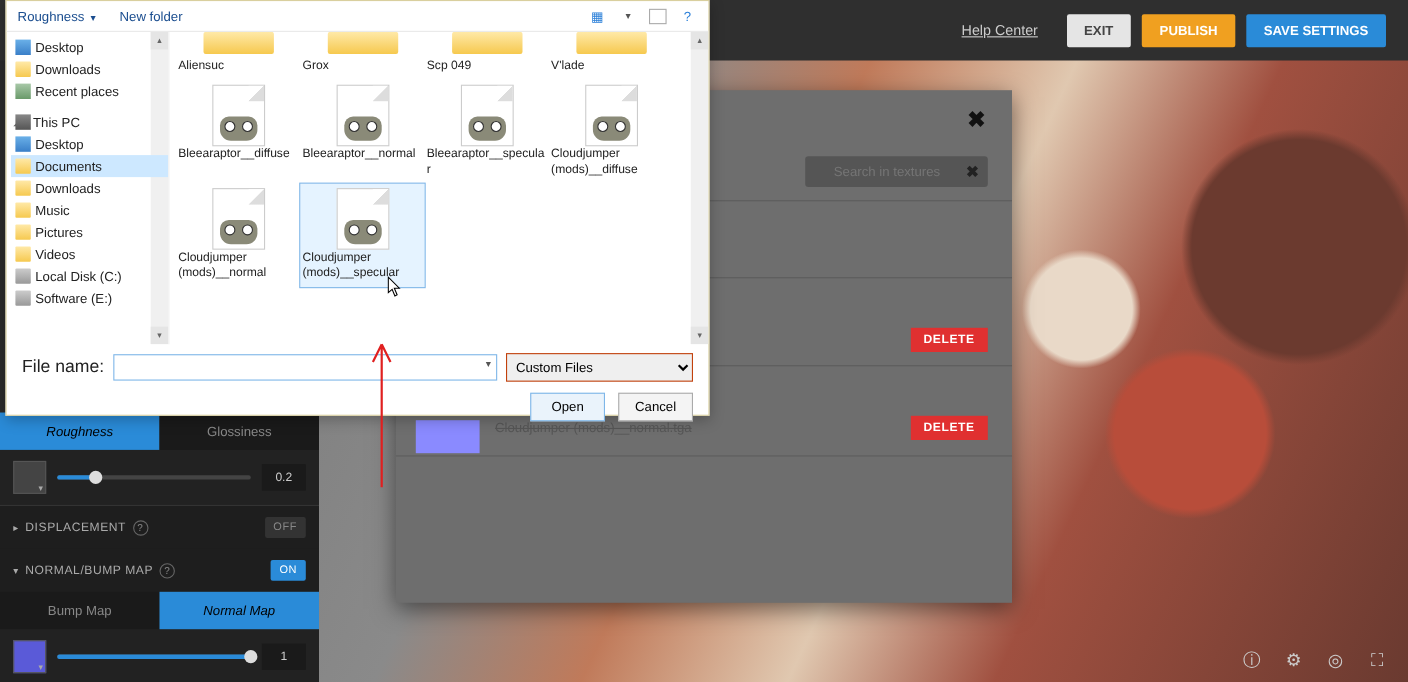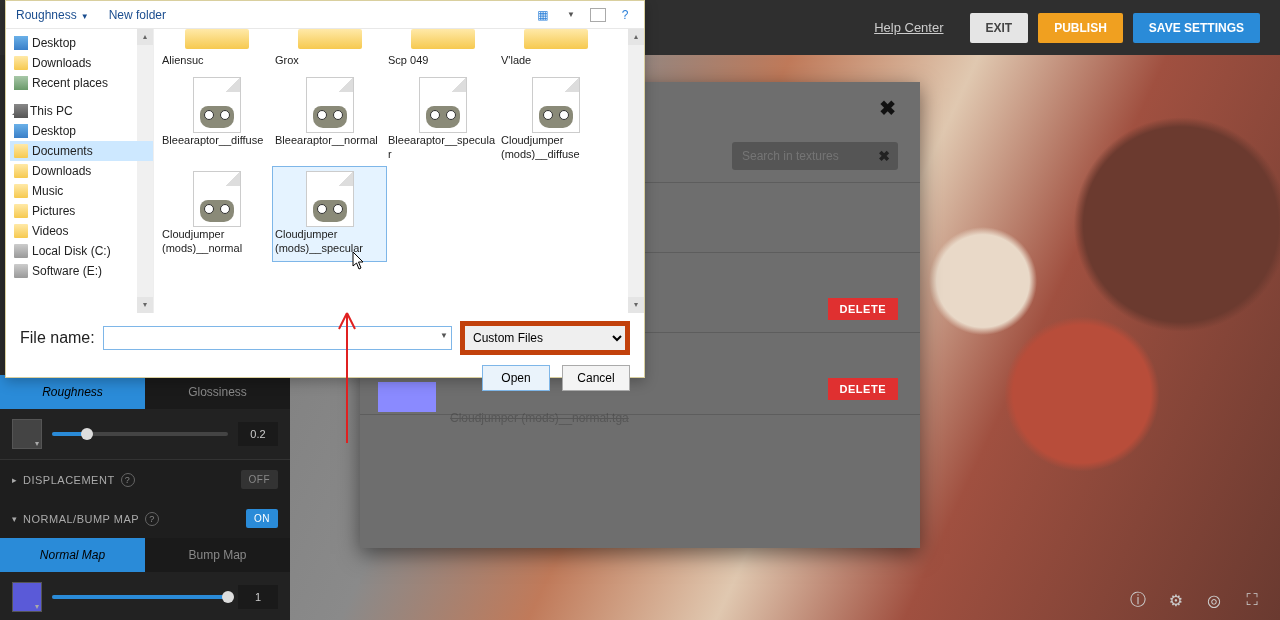--- a/index.html
+++ b/index.html
@@ -41,25 +41,25 @@
     radial-gradient(circle at 90% 30%, #6b3a2f 10%, transparent 11%),
     linear-gradient(115deg, #7c7c7c 0%, #8a8a8a 25%, #c07a5a 40%, #e0c8b0 55%, #a05040 70%, #6a3a30 100%);
 }
 .viewport .bottom-icons { position:absolute; bottom:10px; right:18px; display:flex; gap:18px; }
 .viewport .bottom-icons span { width:20px; height:20px; color:#ccc; font-size:16px; display:inline-flex; align-items:center; justify-content:center; }
 
 
 .modal { position:absolute; top:82px; left:360px; width:560px; height:466px; background:#6e6e6e; box-shadow:0 6px 20px rgba(0,0,0,.5); }
 .modal .close-x { position:absolute; top:14px; right:24px; color:#111; font-size:20px; font-weight:bold; }
 .modal .search-wrap { position:absolute; top:60px; right:22px; width:166px; }
-.modal .search-wrap input { width:100%; background:#555; border:none; color:#ccc; font-size:12px; padding:7px 28px 7px 10px; border-radius:3px; }
+.modal .search-wrap input { width:100%; background:#555; border:none; color:#ccc; font-size:12px; padding:7px 28px 7px 26px; border-radius:3px; }
 .modal .search-wrap .xicon { position:absolute; right:8px; top:6px; color:#222; font-size:14px; font-weight:bold; }
 .modal .thumb { position:absolute; left:18px; top:300px; width:58px; height:30px; background:#8a8aff; }
 .modal .delbtn { position:absolute; right:22px; background:#e03030; color:#fff; border:none; padding:5px 12px; font-size:11px; font-weight:bold; letter-spacing:.5px; }
-.modal .filelabel { position:absolute; left:90px; top:300px; color:#333; font-size:12px; text-decoration:line-through; opacity:.4;margin-top:29px; }
+.modal .filelabel { position:absolute; left:90px; top:300px; color:#333; font-size:12px; text-decoration:line-through; opacity:.4; }
 .modal hr.row { position:absolute; left:0; right:0; border:none; border-top:1px solid #5d5d5d; }
 
 
 .filedlg { position:absolute; top:0; left:5px; width:640px; height:378px; background:#fff; border:1px solid #d9cf9e; box-shadow:0 4px 12px rgba(0,0,0,.25); font-size:12px; color:#222; }
 .filedlg .toolbar { height:28px; border-bottom:1px solid #e8e8e8; display:flex; align-items:center; padding:0 10px; justify-content:space-between; }
 .filedlg .toolbar .left { display:flex; align-items:center; gap:20px; }
 .filedlg .toolbar .left .org { color:#1a4d8f; }
 .filedlg .toolbar .left .org .drop { font-size:8px; margin-left:4px; }
 .filedlg .toolbar .left .nf { color:#1a4d8f; }
 .filedlg .toolbar .right { display:flex; align-items:center; gap:10px; }
@@ -98,21 +98,21 @@
 .gimp-thumb .face::before, .gimp-thumb .face::after { content:""; position:absolute; top:4px; width:8px; height:8px; background:#fff; border-radius:50%; border:1px solid #333; }
 .gimp-thumb .face::before { left:4px; }
 .gimp-thumb .face::after { right:4px; }
 
 .filedlg .footer { padding:8px 14px; }
 .filedlg .footer .row1 { display:flex; align-items:center; gap:8px; margin-bottom:10px; }
 .filedlg .footer .lbl { font-size:16px; }
 .filedlg .footer .fn-input { flex:1; position:relative; }
 .filedlg .footer .fn-input input { width:100%; border:1px solid #7eb6e8; padding:4px 20px 4px 6px; font-size:12px; }
 .filedlg .footer .fn-input .dd { position:absolute; right:4px; top:5px; font-size:8px; color:#555; }
-.filedlg .footer select { width:170px; border:5px solid #c2410c; padding:4px; font-size:12px; }
+.filedlg .footer select { width:170px; border:1px solid #c2410c; padding:4px; font-size:12px; }
 .filedlg .footer .row2 { display:flex; justify-content:flex-end; gap:12px; }
 .filedlg .footer .row2 button { width:68px; padding:5px 0; font-size:12px; border:1px solid #aaa; background:#f4f4f4; }
 .filedlg .footer .row2 button.open { border:1px solid #7eb6e8; background:#eaf3fb; }
 
 .cursor { position:absolute; width:14px; height:20px; pointer-events:none; }
 .cursor svg { width:14px; height:20px; }
 
 .red-arrow { position:absolute; left:337px; top:313px; width:20px; height:130px; pointer-events:none; }
 .red-arrow svg { overflow:visible; }
 </style>
@@ -163,22 +163,22 @@
   <div class="sect-head">
     <span class="left">
         <span class="arrow">▾</span>
         <span>NORMAL/BUMP MAP</span>
         <span class="help-ic">?</span>
       </span>
     <span class="toggle on">ON</span>
   </div>
   <div class="side-section">
     <div class="tabs-row">
+      <div class="tab-half">Bump Map</div>
       <div class="tab-half active">Normal Map</div>
-      <div class="tab-half">Bump Map</div>
     </div>
     <div class="slider-row">
       <div class="swatch" style="background:#5a5ad8">
           <span class="caret">▾</span>
         </div>
       <div class="track">
         <div class="fill" style="width:100%"></div>
           <div class="thumb" style="left:calc(100% - 6px)"></div>
       </div>
       <div class="val">1</div>

